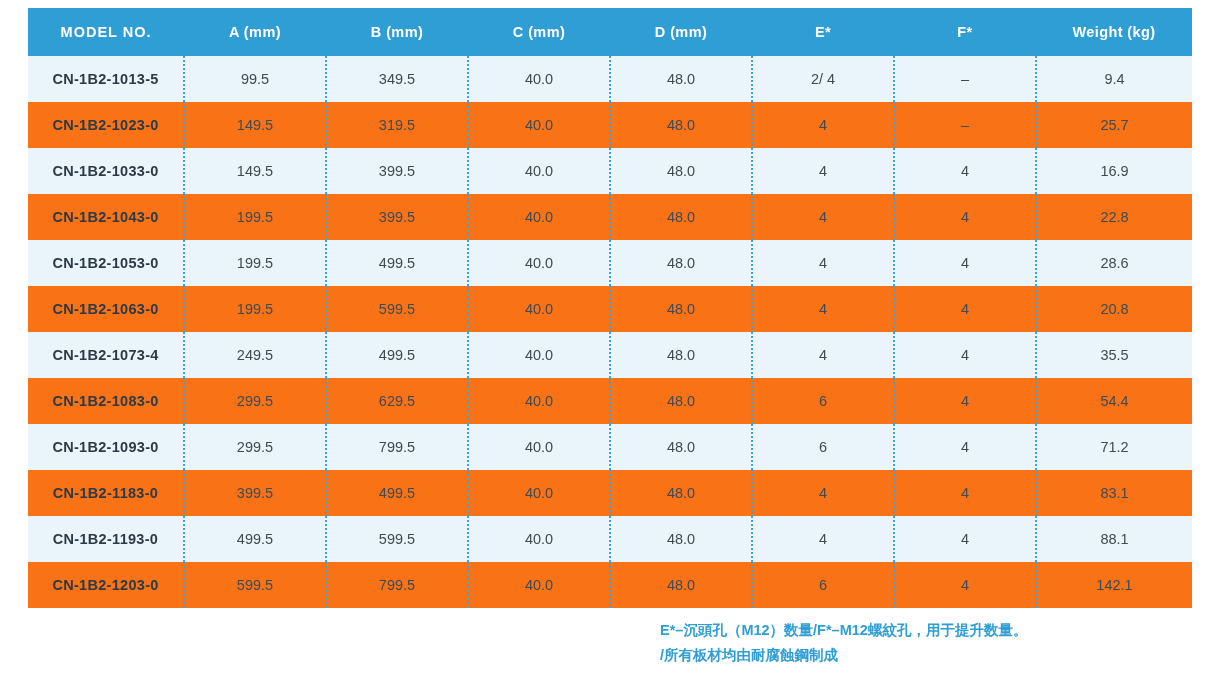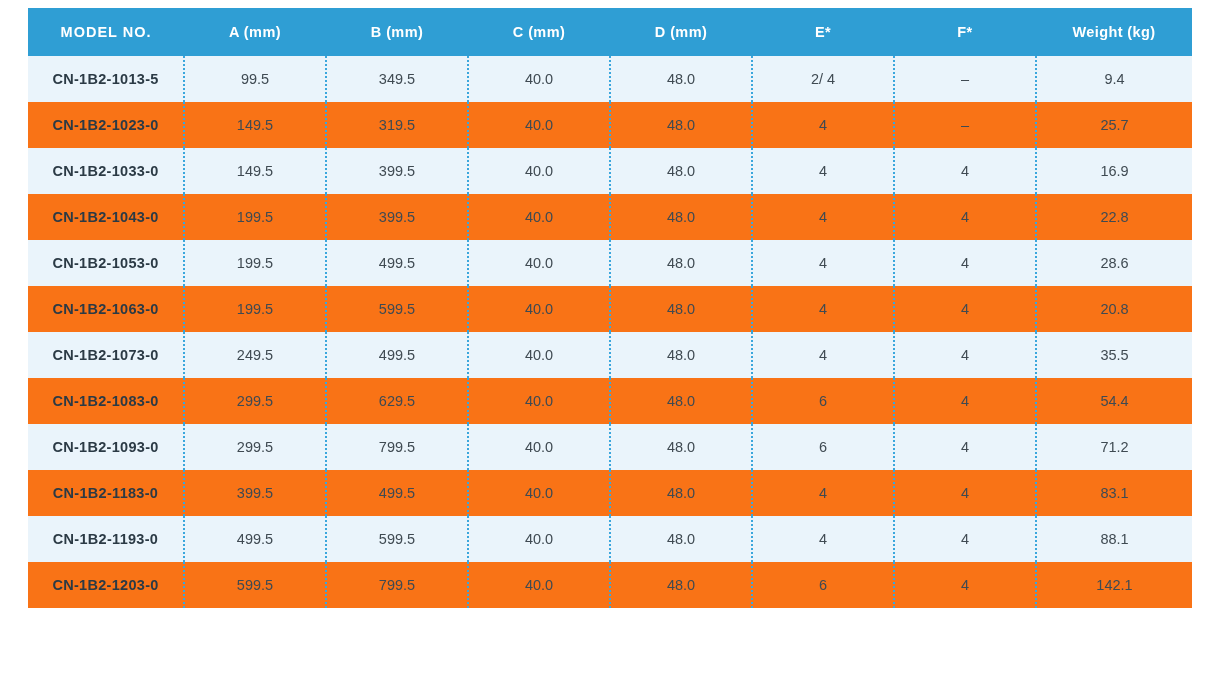--- a/index.html
+++ b/index.html
@@ -165,21 +165,21 @@
         <td class="model">CN-1B2-1063-0</td>
         <td>199.5</td>
         <td>599.5</td>
         <td>40.0</td>
         <td>48.0</td>
         <td>4</td>
         <td>4</td>
         <td>20.8</td>
       </tr>
       <tr class="odd">
-        <td class="model">CN-1B2-1073-0</td>
+        <td class="model">CN-1B2-1073-4</td>
         <td>249.5</td>
         <td>499.5</td>
         <td>40.0</td>
         <td>48.0</td>
         <td>4</td>
         <td>4</td>
         <td>35.5</td>
       </tr>
       <tr class="even">
         <td class="model">CN-1B2-1083-0</td>
@@ -227,14 +227,18 @@
         <td>799.5</td>
         <td>40.0</td>
         <td>48.0</td>
         <td>6</td>
         <td>4</td>
         <td>142.1</td>
       </tr>
     </tbody>
   </table>
 
+  <div class="footnote">
+    <span class="line">E*–沉頭孔（M12）数量/F*–M12螺紋孔，用于提升数量。</span>
+    <span class="line">/所有板材均由耐腐蝕鋼制成</span>
+  </div>
 
 </div>
 
 </body></html>

